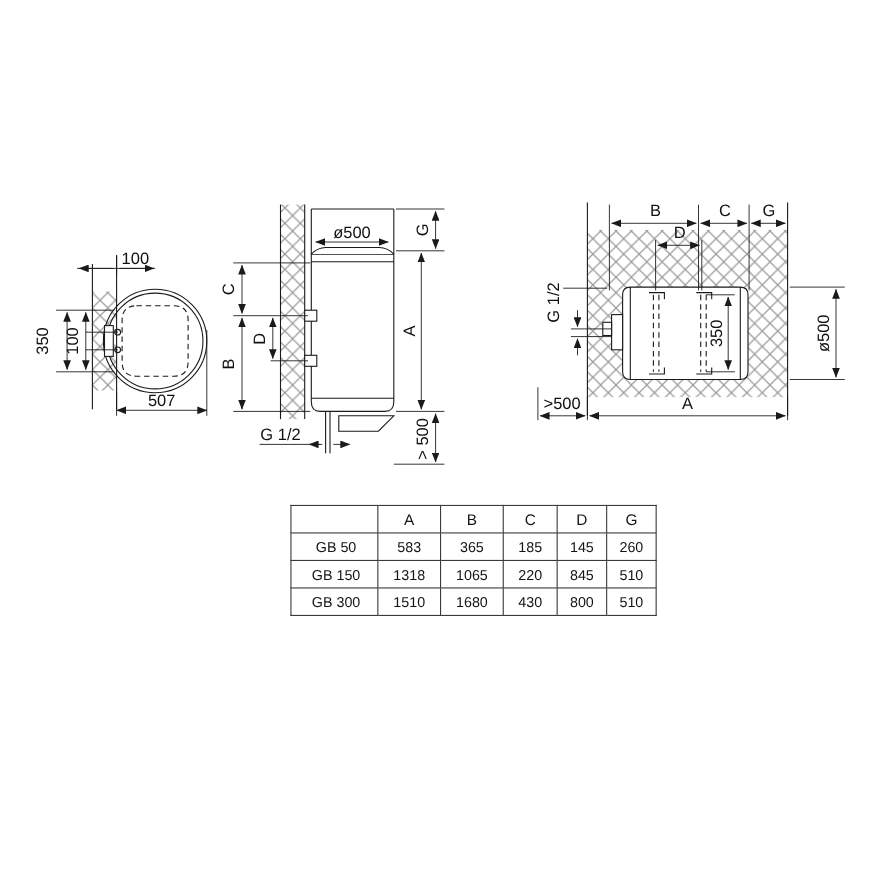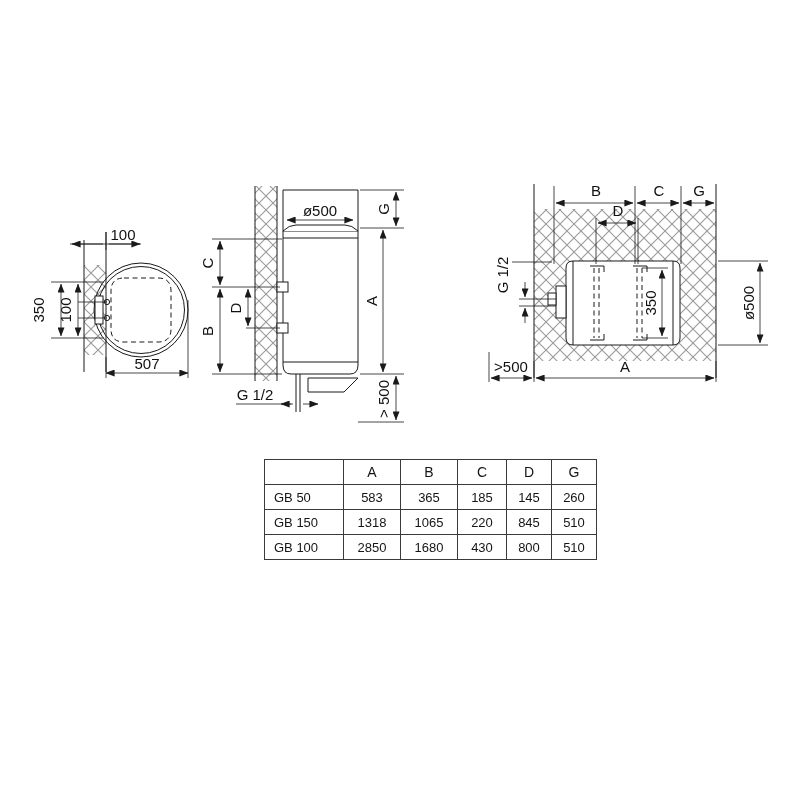--- a/index.html
+++ b/index.html
@@ -21,21 +21,21 @@
   }
   .dimtable td,.dimtable th{
     border:1px solid #3a3a3a;
     padding:3px 6px;
     text-align:center;
     font-weight:normal;
     height:18px;
     background:#fff;
   }
   .dimtable th{font-size:14px;}
-  .dimtable td.rowlabel{text-align:left;padding-left:9px;border-radius:10px;}
+  .dimtable td.rowlabel{text-align:center;padding-left:9px;border-radius:10px;}
 </style>
 </head>
 <body>
 
 <div id="canvas">
 
   <svg width="790" height="790" viewBox="0 0 790 790">
     <defs>
       <pattern id="wallhatch" width="14" height="14" patternUnits="userSpaceOnUse">
         <path d="M -3 3 L 3 -3 M 0 14 L 14 0 M 11 17 L 17 11" stroke="#9a9a9a" stroke-width="1.1" fill="none"></path>
@@ -223,22 +223,22 @@
       </tr>
       <tr>
         <td class="rowlabel">GB 150</td>
         <td>1318</td>
         <td>1065</td>
         <td>220</td>
         <td>845</td>
         <td>510</td>
       </tr>
       <tr>
-        <td class="rowlabel">GB 100</td>
-        <td>2850</td>
+        <td class="rowlabel">GB 300</td>
+        <td>1510</td>
         <td>1680</td>
         <td>430</td>
         <td>800</td>
         <td>510</td>
       </tr>
     </tbody>
   </table>
 
 </div>
 

